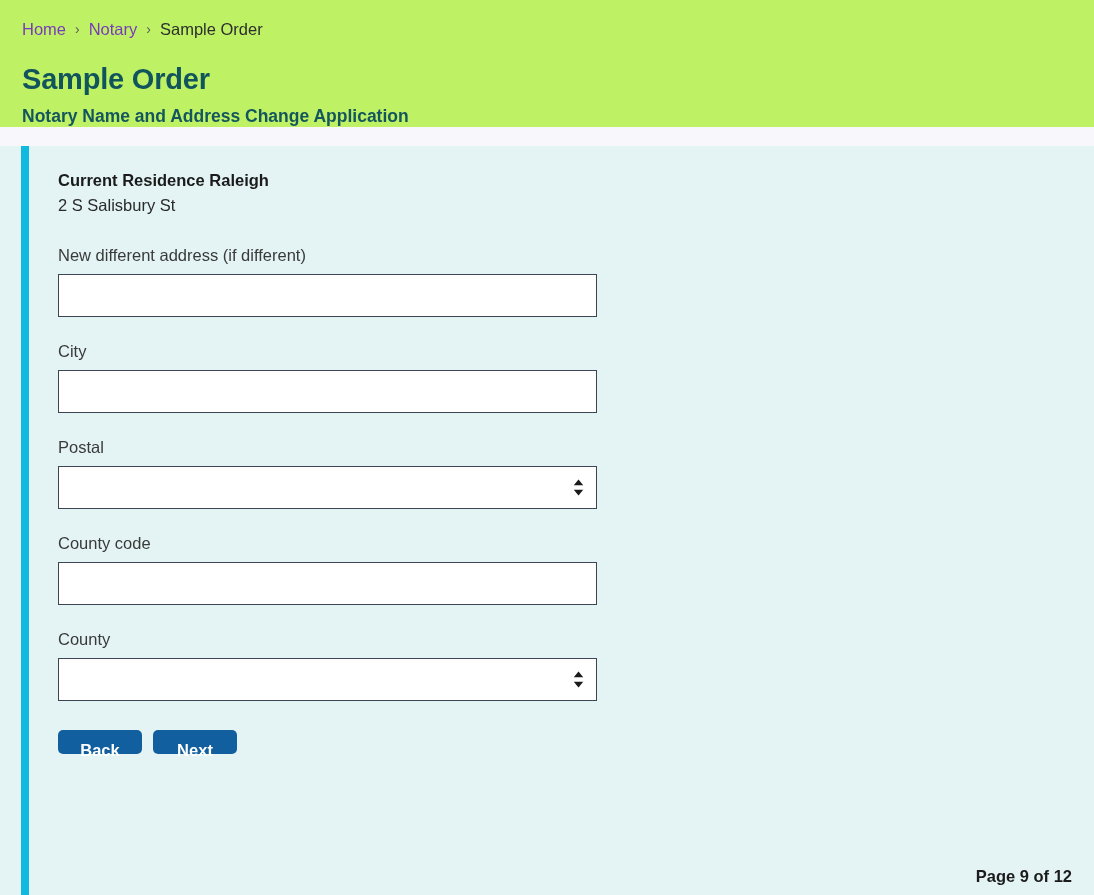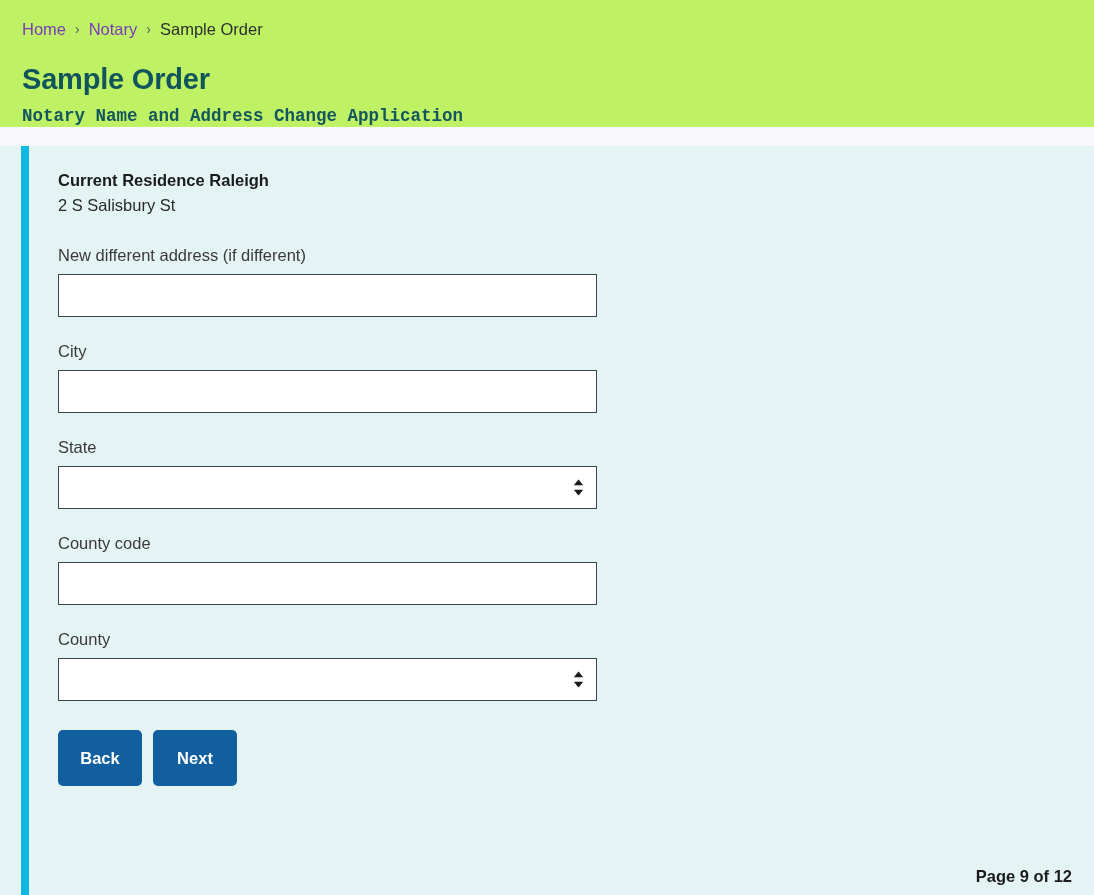--- a/index.html
+++ b/index.html
@@ -60,21 +60,20 @@
     line-height: 34px;
     letter-spacing: -0.2px;
   }
 
   .page-subtitle {
     font-size: 17.5px;
     font-weight: bold;
     color: #14565e;
     margin: 9px 0 0 0;
     line-height: 22px;
-    font-family: Liberation Mono, monospace;
   }
 
   
   .form-panel {
     position: absolute;
     left: 0;
     top: 146px;
     width: 1094px;
     height: 749px;
     background: #e4f4f4;
@@ -181,21 +180,21 @@
   }
   .btn {
     background: #115f9e;
     color: #ffffff;
     border: none;
     border-radius: 5px;
     font-family: "Liberation Sans", sans-serif;
     font-size: 16.5px;
     font-weight: bold;
     padding: 0 20px;
-    height: 56px;
+    height: 24px;
     min-width: 84px;
     cursor: pointer;
     line-height: 40px;
   }
 
   .page-counter {
     position: absolute;
     right: 22px;
     bottom: 8px;
     font-size: 16.5px;
@@ -237,21 +236,21 @@
         <label class="field-label">New different address (if different)</label>
         <input class="text-input" type="text" value="" style="">
       </div>
 
       <div class="field">
         <label class="field-label">City</label>
         <input class="text-input" type="text" value="" style="">
       </div>
 
       <div class="field">
-        <label class="field-label">State</label>
+        <label class="field-label">Postal</label>
         <div class="select-wrap">
           <select class="select-input">
             <option></option>
           </select>
           <span class="select-arrows">
             <svg width="11" height="7" viewBox="0 0 11 7">
                 <path d="M5.5 0.6 L10.2 6.2 H0.8 Z" fill="#1b1b1b"></path>
               </svg>
             <svg width="11" height="7" viewBox="0 0 11 7">
                 <path d="M5.5 6.4 L0.8 0.8 H10.2 Z" fill="#1b1b1b"></path>

